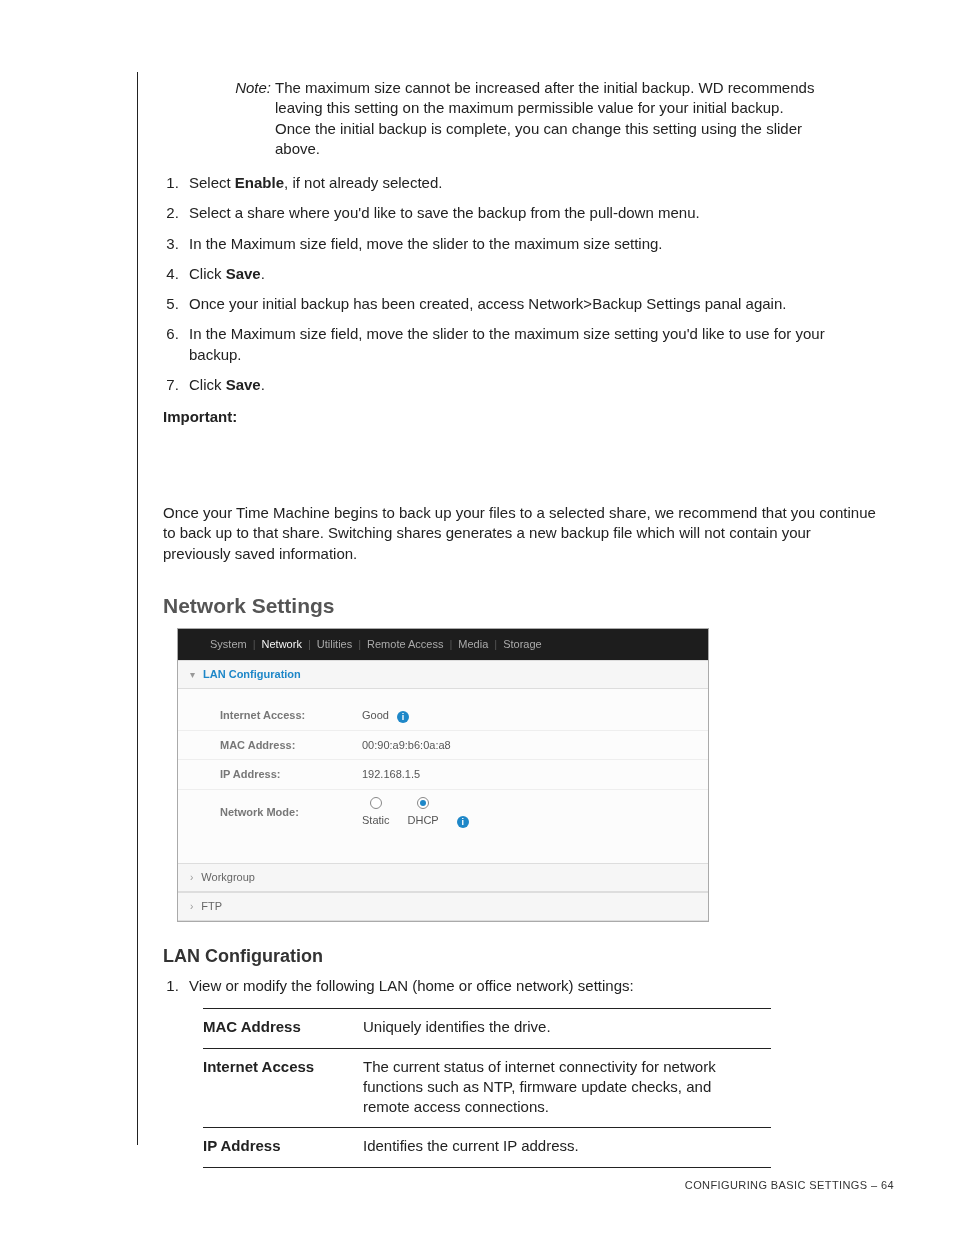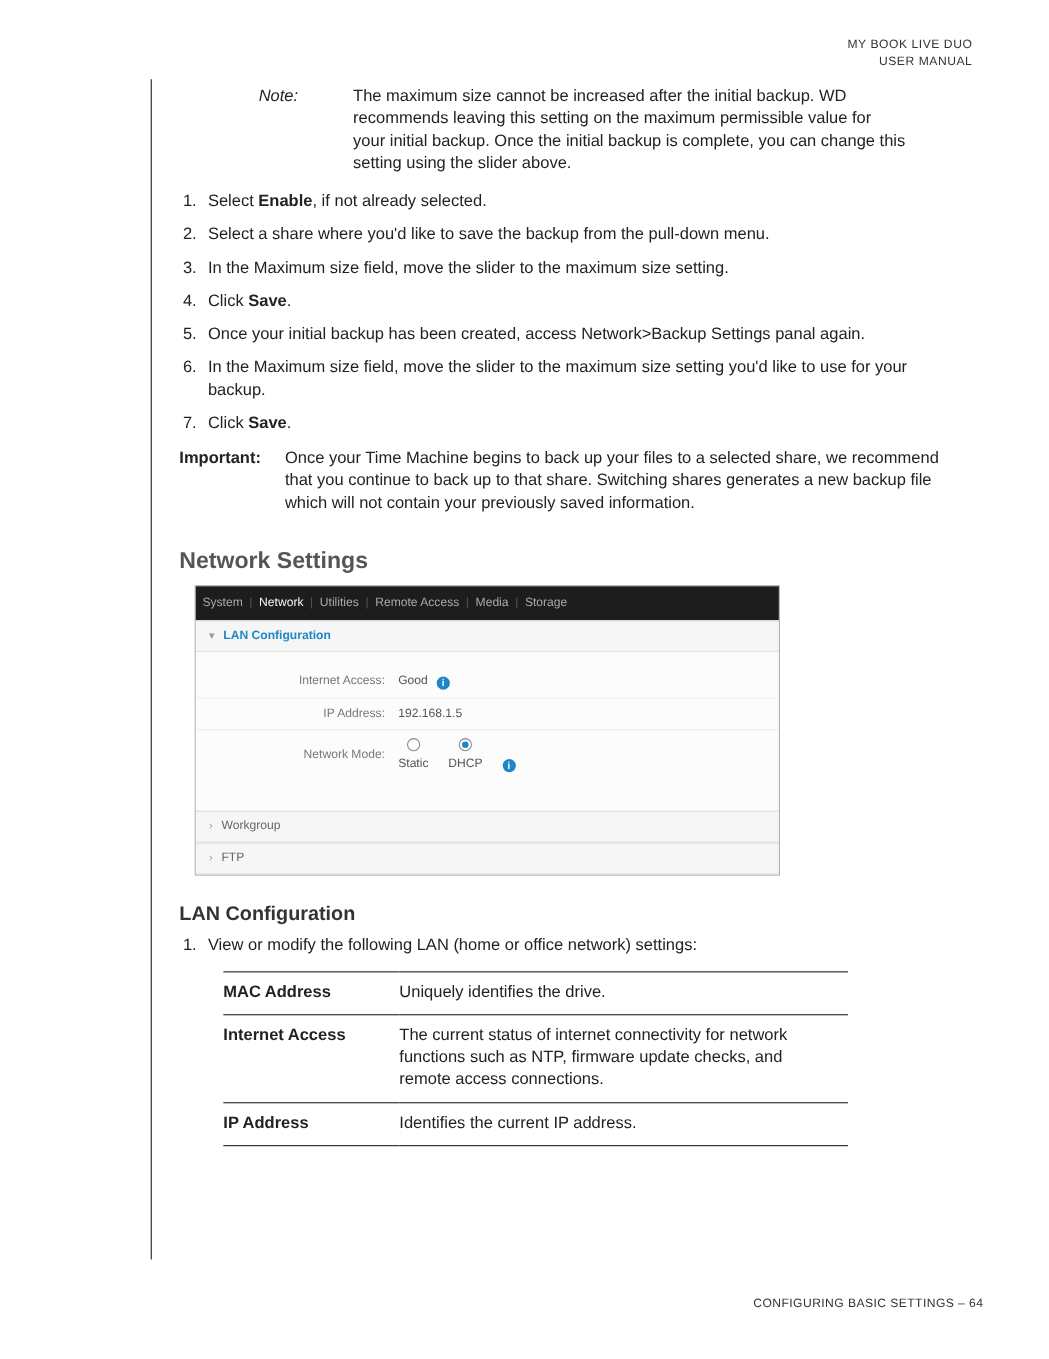--- a/index.html
+++ b/index.html
@@ -36,36 +36,35 @@
   }
   .sub-heading {
     font-weight: 700;
     font-size: 16px;
     margin: 10px 0 10px 0;
   }
   .note-row {
     display: flex;
     margin: 6px 0 14px 60px;
     max-width: 600px;
-    gap: 46px;
   }
   .note-label {
     font-style: italic;
     width: 48px;
     text-align: right;
     flex: 0 0 48px;
     padding-right: 4px;
   }
   .note-body { flex: 1; }
   ol.steps {
     padding-left: 20px;
     margin: 0 0 12px 0;
   }
   ol.steps li { margin: 6px 0 10px 0; padding-left: 6px; }
-  .important-row { display: flex; margin-top: 4px; }
+  .important-row { display: flex; margin-top: 4px; flex-direction: column; }
   .important-label {
     font-weight: 700;
     flex: 0 0 96px;
   }
   .important-body { flex: 1; }
   h2.section {
     font-weight: 700;
     font-size: 21px;
     color: #555;
     margin: 28px 0 8px 0;
@@ -84,21 +83,21 @@
     margin: 6px 0 0 14px;
     border: 1px solid #aaa;
     font-size: 11px;
     color: #555;
     background: #fff;
     box-shadow: 0 0 1px #888 inset;
   }
   .ui-tabs {
     background: #1d1d1d;
     color: #bbb;
-    padding: 8px 6px;
+    padding: 8px 32px;
     display: flex;
     gap: 6px;
     font-size: 11px;
   }
   .ui-tab {
     color: #aaa;
   }
   .ui-tab.active { color: #f5f5f5; }
   .ui-tab-sep { color: #555; }
   .ui-acc-row {
@@ -120,23 +119,22 @@
   .field-row {
     display: flex;
     align-items: center;
     padding: 7px 0 7px 42px;
     border-top: 1px solid #eee;
   }
   .field-row:first-child { border-top: none; }
   .field-label {
     flex: 0 0 130px;
     color: #777;
-    font-weight: 400;
-    font-size: 11px;
-    text-align: right;
+    font-weight: 700;
+    font-size: 11px;
   }
   .field-value {
     color: #555;
     display: flex;
     align-items: flex-end;
     gap: 8px;
     margin-left: 12px;
   }
   .badge-info {
     display: inline-flex;
@@ -190,24 +188,20 @@
     font-size: 11px;
     color: #333;
     letter-spacing: 0.4px;
   }
 </style>
 </head>
 <body>
 
 <div class="page">
 
-  <div class="header-block">
-    <div>MY BOOK LIVE DUO</div>
-    <div>USER MANUAL</div>
-  </div>
 
   <div class="vrule-content">
 
 
     <div class="note-row">
       <div class="note-label">Note:</div>
       <div class="note-body">The maximum size cannot be increased after the initial backup. WD recommends leaving this setting on the maximum permissible value for your initial backup. Once the initial backup is complete, you can change this setting using the slider above.</div>
     </div>
 
     <ol class="steps">
@@ -247,20 +241,24 @@
         <span class="acc-title">LAN Configuration</span>
       </div>
 
       <div class="ui-body">
         <div class="field-row">
           <div class="field-label">Internet Access:</div>
           <div class="field-value">
             <span>Good</span>
             <span class="badge-info">i</span>
           </div>
+        </div>
+        <div class="field-row">
+          <div class="field-label">MAC Address:</div>
+          <div class="field-value">00:90:a9:b6:0a:a8</div>
         </div>
         <div class="field-row">
           <div class="field-label">IP Address:</div>
           <div class="field-value">192.168.1.5</div>
         </div>
         <div class="field-row">
           <div class="field-label">Network Mode:</div>
           <div class="field-value">
             <span class="radio-item">
               <span class="radio-dot"></span>

